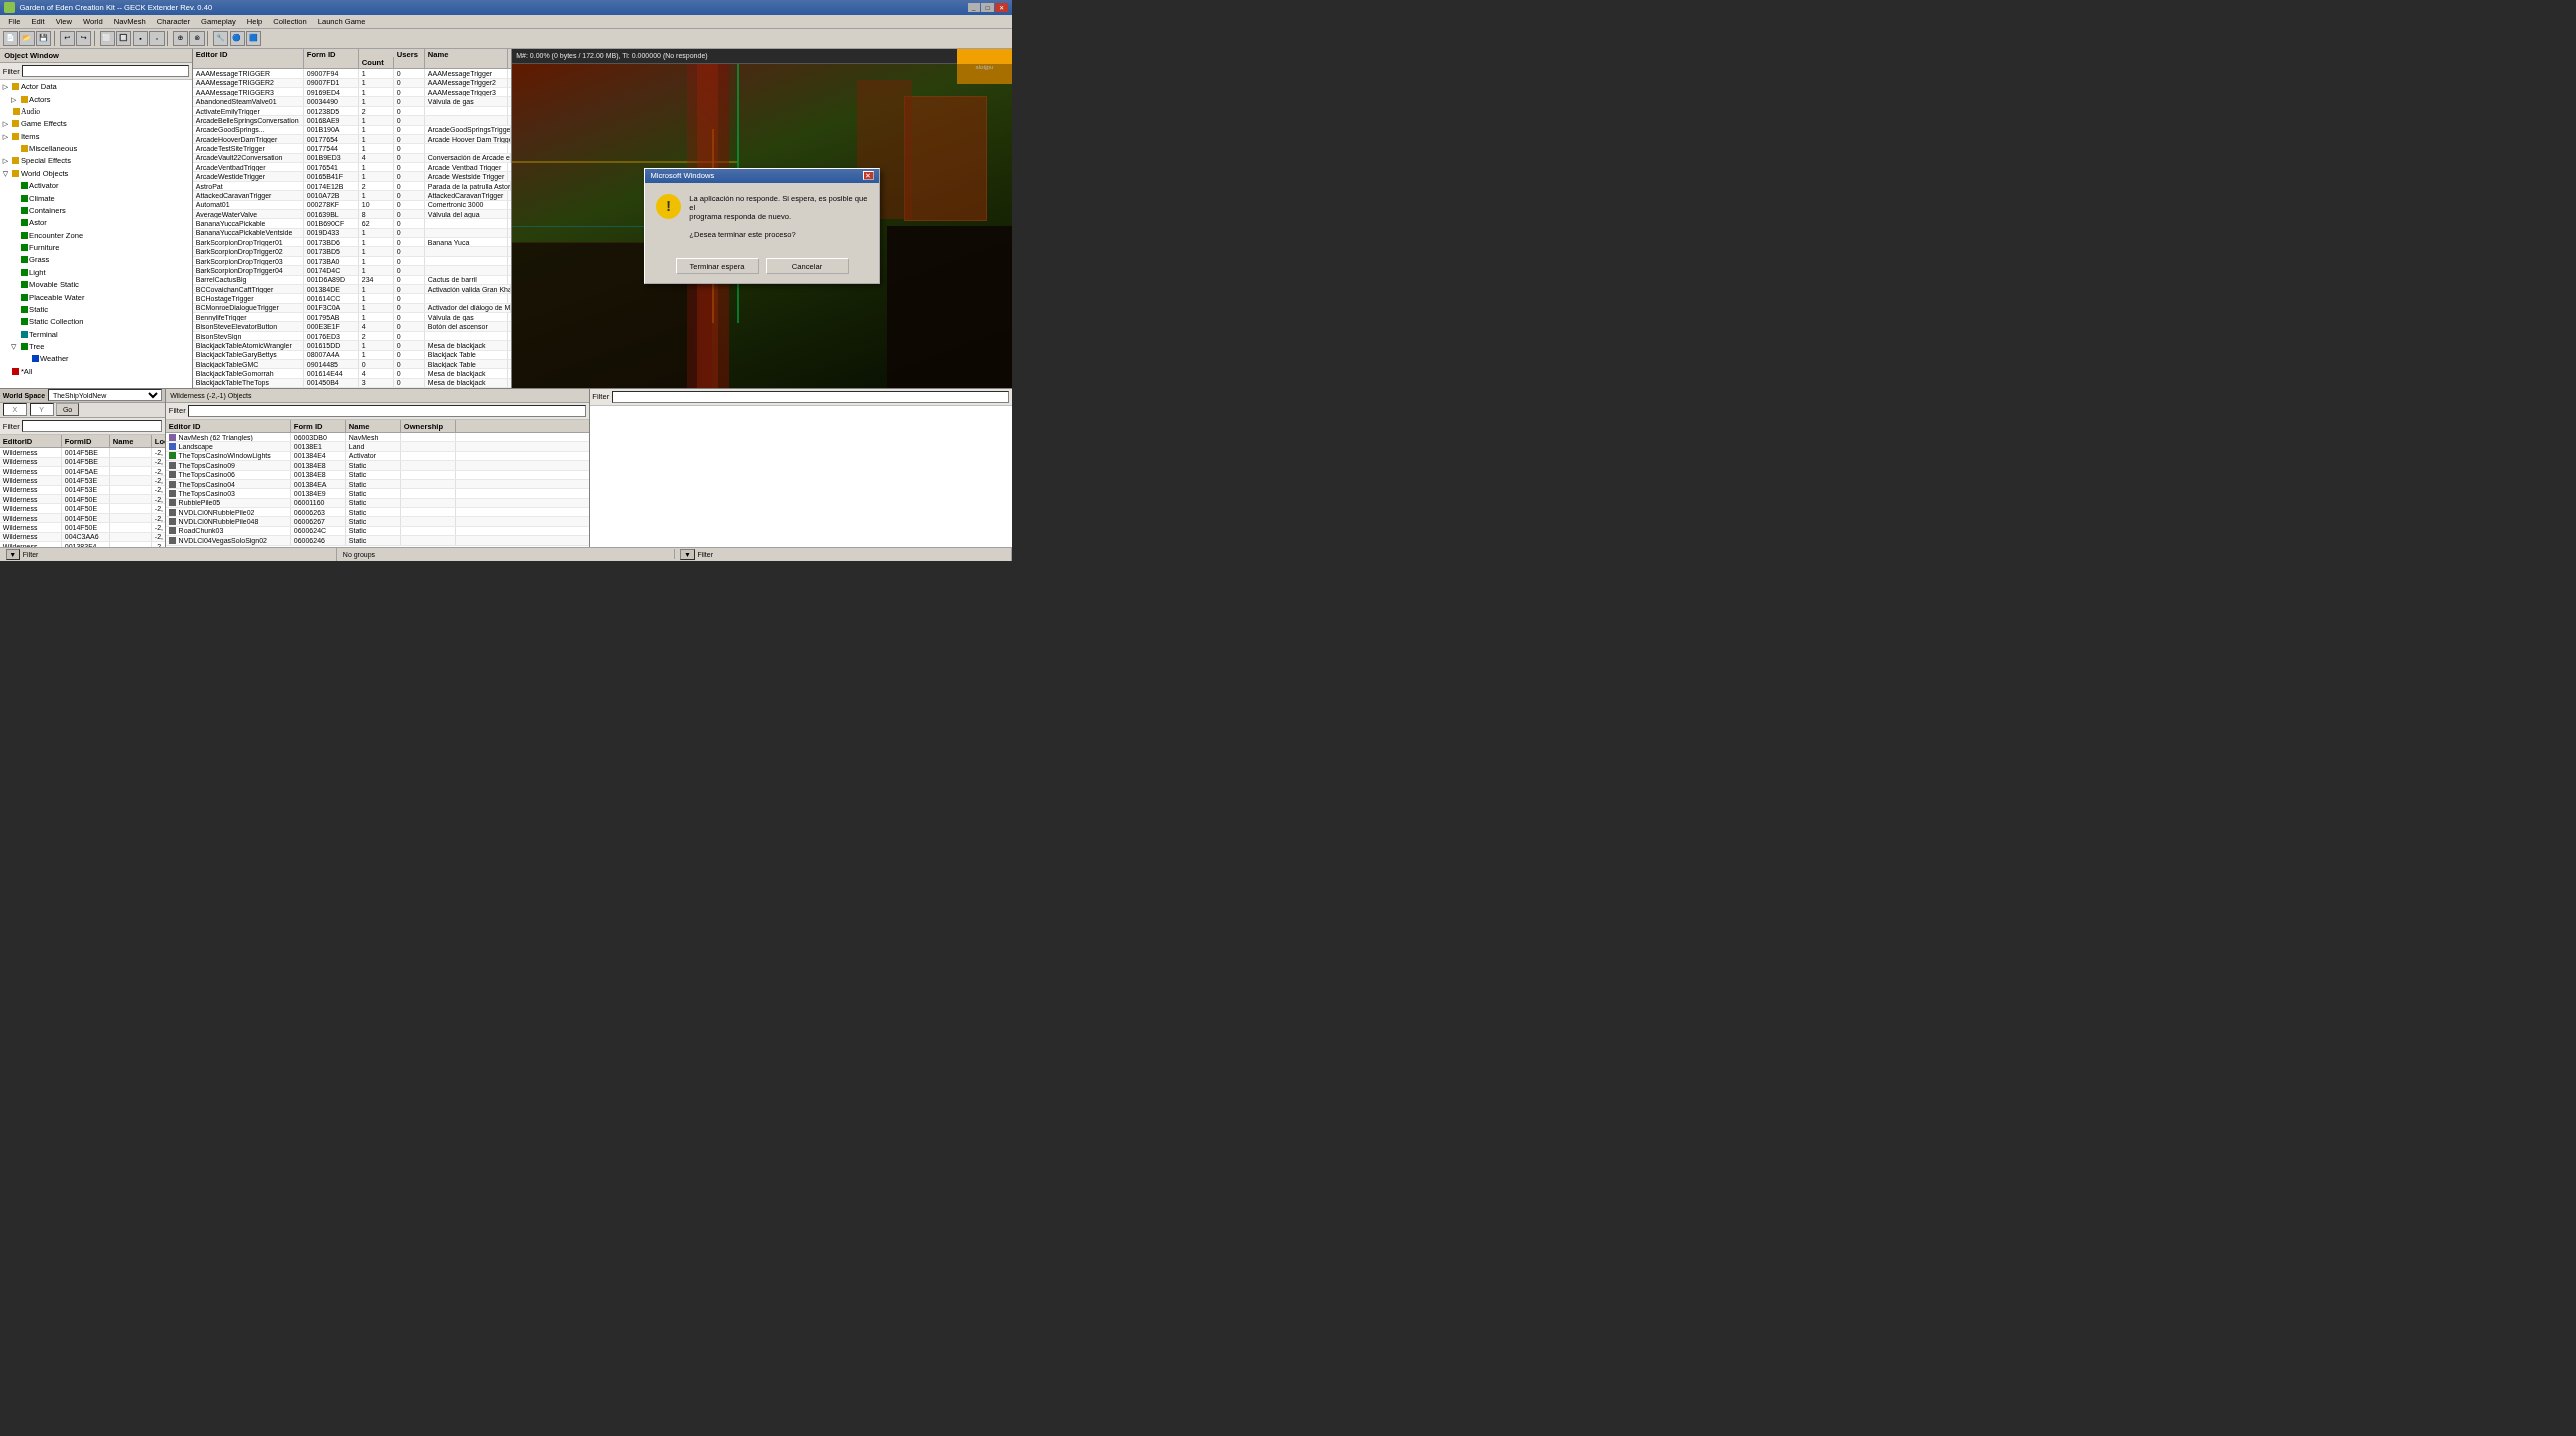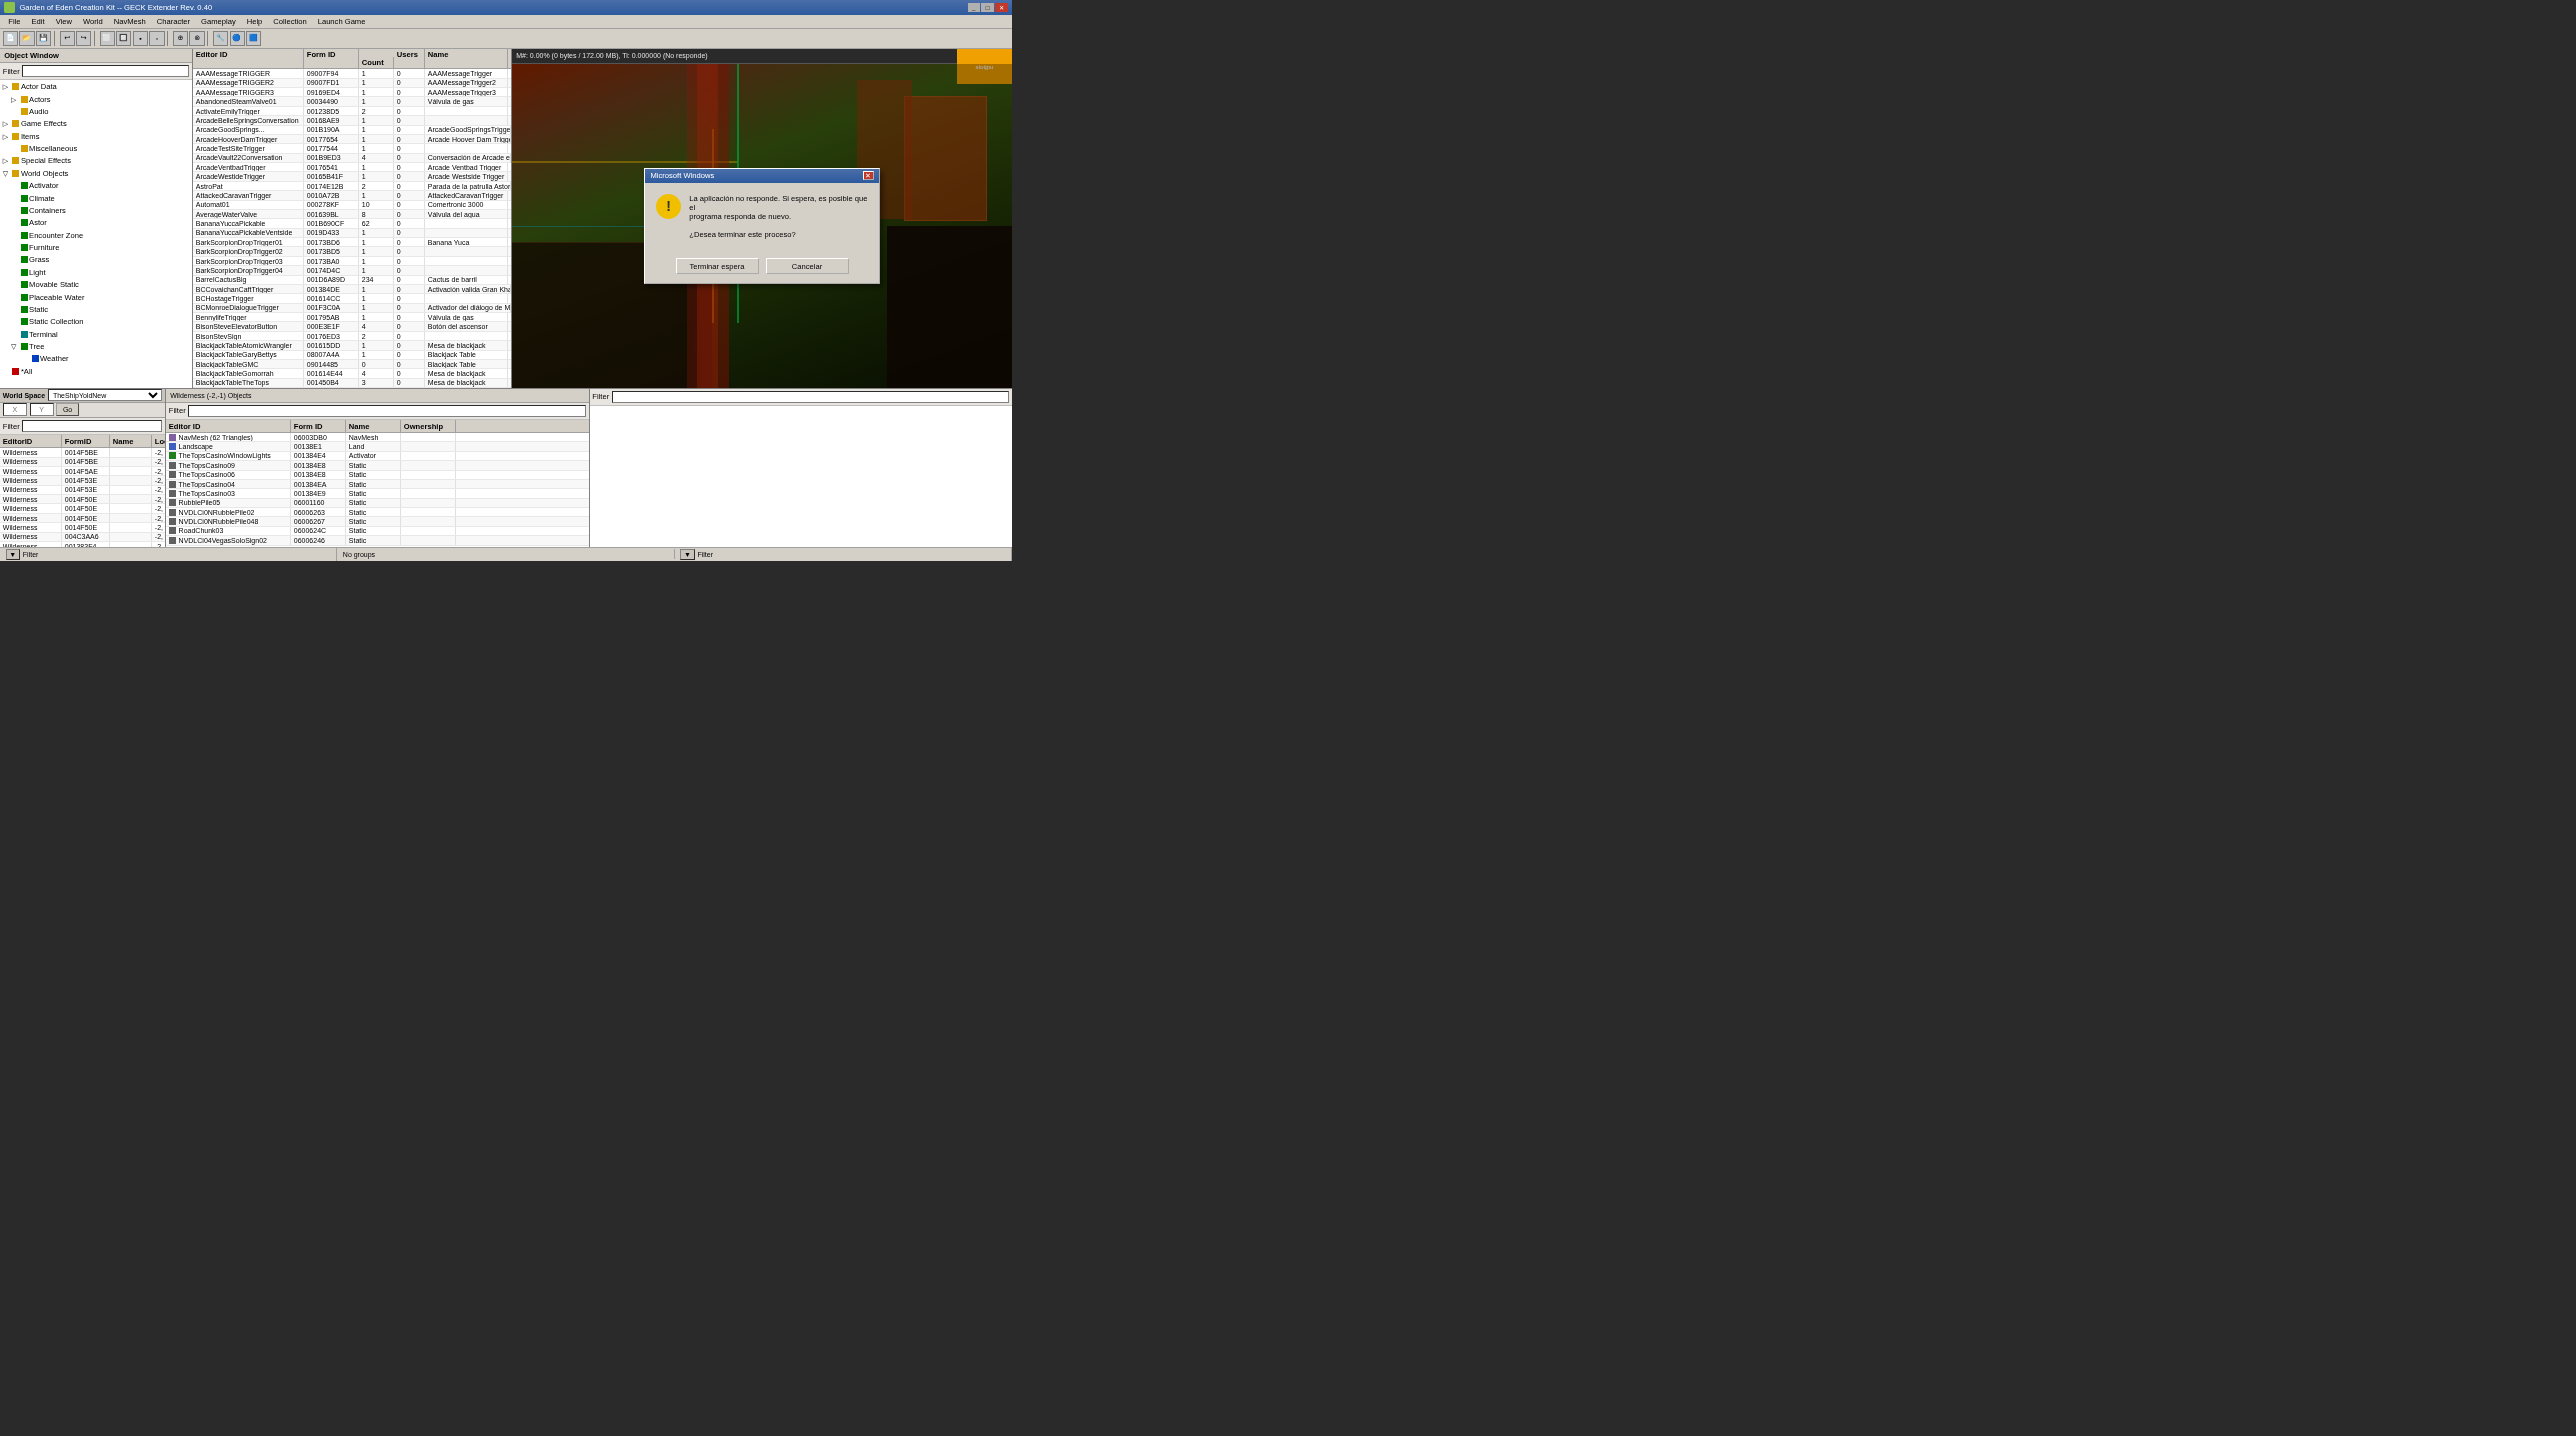--- a/index.html
+++ b/index.html
@@ -492,21 +492,21 @@
       <div class="tree-item">
         <span class="expand-icon">▷</span>
         <span class="small-icon icon-yellow"></span>
         <span>Actor Data</span>
       </div>
       <div class="tree-item" style="padding-left:11px;">
         <span class="expand-icon">▷</span>
         <span class="small-icon icon-yellow"></span>
         <span>Actors</span>
       </div>
-      <div class="tree-item" style="padding-left:11px;">
+      <div class="tree-item" style="padding-left:3px;font-family:Liberation Serif, serif;">
         <span class="expand-icon"></span>
         <span class="small-icon icon-yellow"></span>
         <span>Audio</span>
       </div>
       <div class="tree-item">
         <span class="expand-icon">▷</span>
         <span class="small-icon icon-yellow"></span>
         <span>Game Effects</span>
       </div>
       <div class="tree-item">

